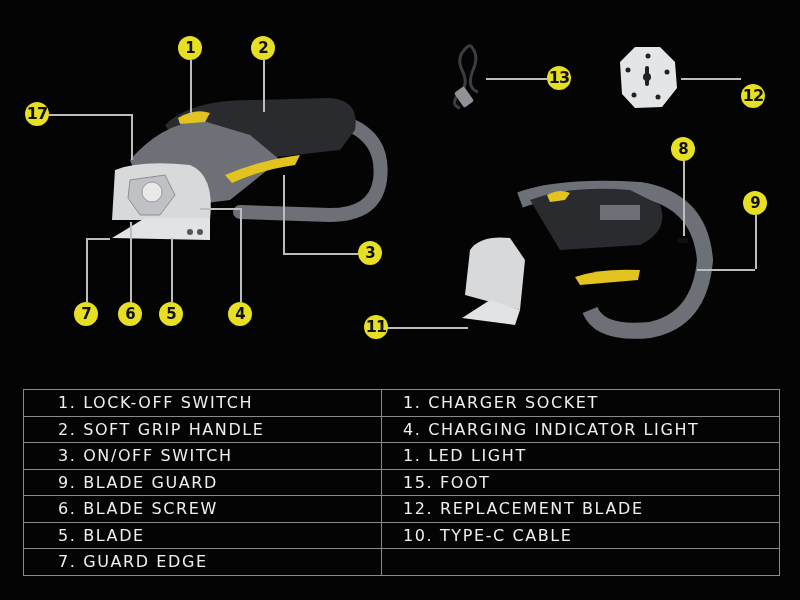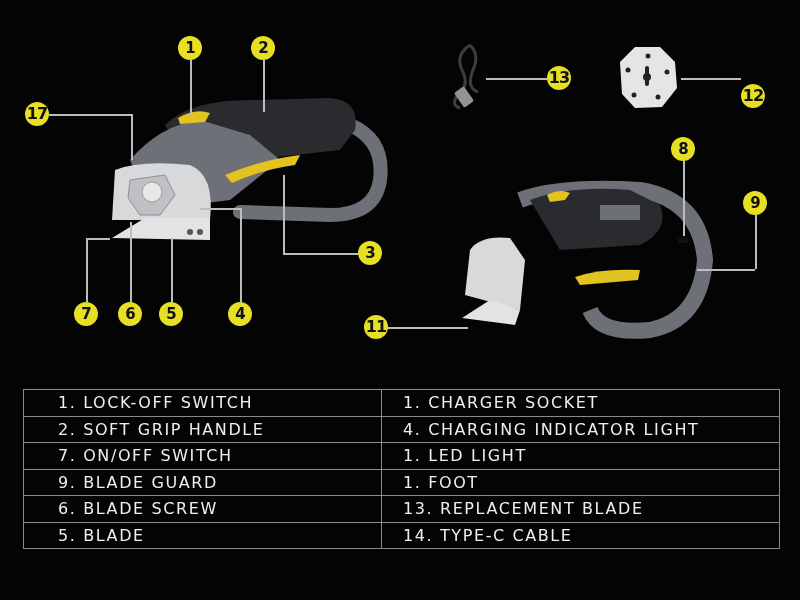--- a/index.html
+++ b/index.html
@@ -109,29 +109,33 @@
   <tbody>
       <tr>
     <td class="c1"><span class="lbl">1. LOCK-OFF SWITCH</span></td>
     <td class="c2"><span class="lbl">1. CHARGER SOCKET</span></td>
   </tr>
   <tr>
     <td class="c1"><span class="lbl">2. SOFT GRIP HANDLE</span></td>
     <td class="c2"><span class="lbl">4. CHARGING INDICATOR LIGHT</span></td>
   </tr>
   <tr>
-    <td class="c1"><span class="lbl">7. ON/OFF SWITCH</span></td>
+    <td class="c1"><span class="lbl">3. ON/OFF SWITCH</span></td>
     <td class="c2"><span class="lbl">1. LED LIGHT</span></td>
   </tr>
   <tr>
     <td class="c1"><span class="lbl">9. BLADE GUARD</span></td>
-    <td class="c2"><span class="lbl">1. FOOT</span></td>
+    <td class="c2"><span class="lbl">15. FOOT</span></td>
   </tr>
   <tr>
     <td class="c1"><span class="lbl">6. BLADE SCREW</span></td>
-    <td class="c2"><span class="lbl">13. REPLACEMENT BLADE</span></td>
+    <td class="c2"><span class="lbl">12. REPLACEMENT BLADE</span></td>
   </tr>
   <tr>
     <td class="c1"><span class="lbl">5. BLADE</span></td>
-    <td class="c2"><span class="lbl">14. TYPE-C CABLE</span></td>
+    <td class="c2"><span class="lbl">10. TYPE-C CABLE</span></td>
+  </tr>
+  <tr>
+    <td class="c1"><span class="lbl">7. GUARD EDGE</span></td>
+    <td class="c2"><span class="lbl"></span></td>
   </tr>
 </tbody>
   </table>
 
 </body></html>

